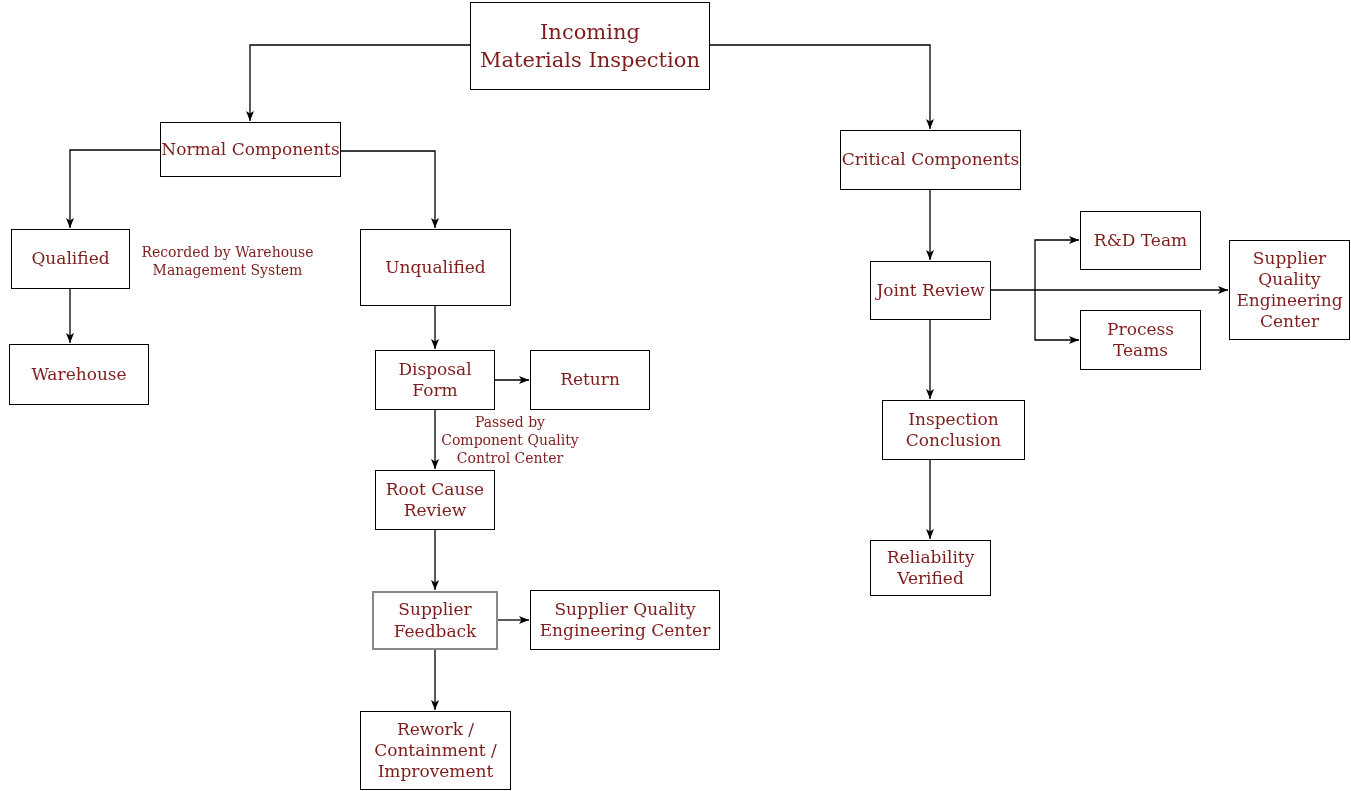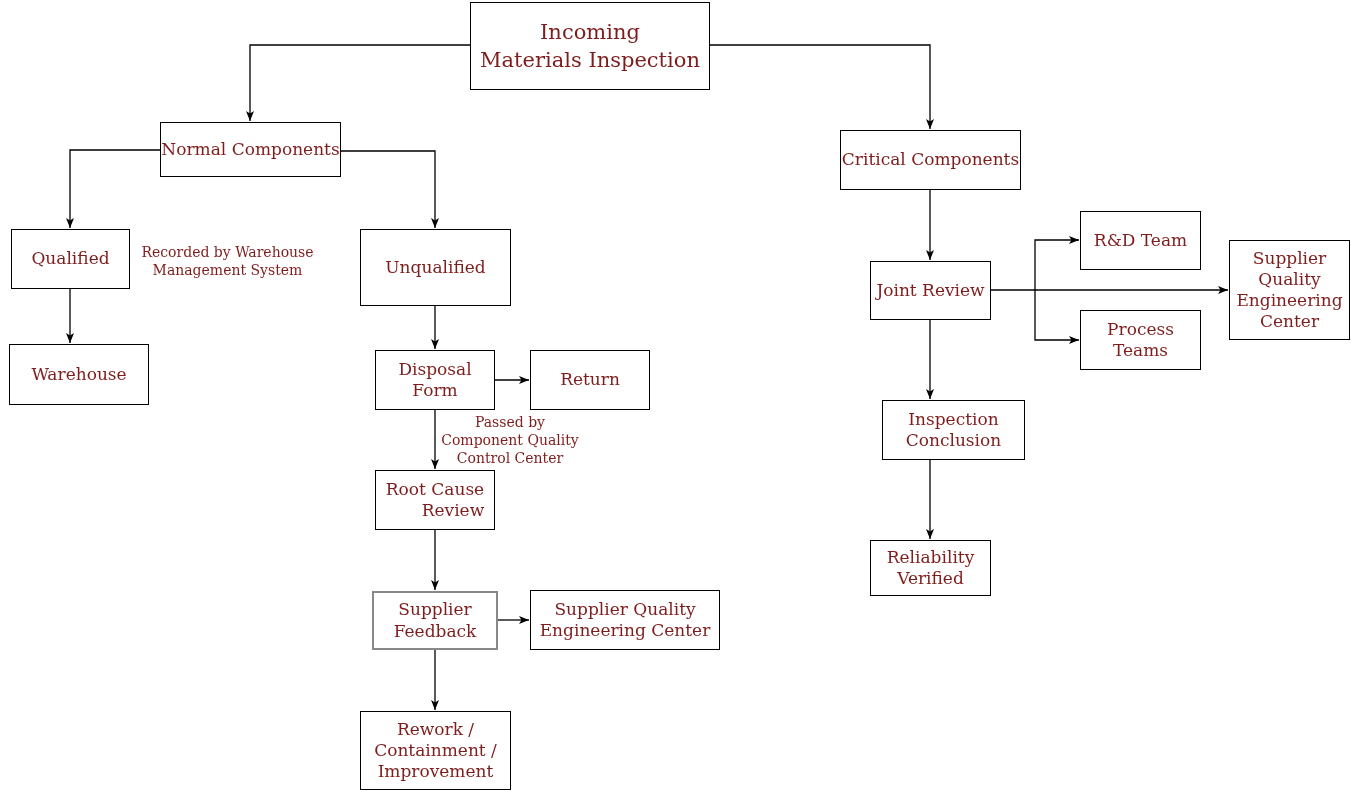--- a/index.html
+++ b/index.html
@@ -80,21 +80,21 @@
     <div class="node node--title" style="left: 470px; top: 2px; width: 240px; height: 88px;">Incoming
 Materials Inspection</div>
     <div class="node" style="left: 160px; top: 122px; width: 181px; height: 55px;">Normal Components</div>
     <div class="node" style="left: 11px; top: 229px; width: 119px; height: 60px;">Qualified</div>
     <div class="node" style="left: 840px; top: 130px; width: 181px; height: 60px;">Critical Components</div>
     <div class="node" style="left: 360px; top: 229px; width: 151px; height: 77px;">Unqualified</div>
     <div class="node" style="left: 9px; top: 344px; width: 140px; height: 61px;">Warehouse</div>
     <div class="node" style="left: 375px; top: 350px; width: 120px; height: 60px;">Disposal
 Form</div>
     <div class="node" style="left: 530px; top: 350px; width: 120px; height: 60px;">Return</div>
-    <div class="node" style="left: 375px; top: 470px; width: 120px; height: 60px; text-align: right;">Root Cause
+    <div class="node" style="left: 375px; top: 470px; width: 120px; height: 60px;">Root Cause
 Review</div>
     <div class="node node--highlight" style="left: 372px; top: 591px; width: 126px; height: 59px;">Supplier
 Feedback</div>
     <div class="node" style="left: 530px; top: 590px; width: 190px; height: 60px;">Supplier Quality
 Engineering Center</div>
     <div class="node" style="left: 360px; top: 711px; width: 151px; height: 79px;">Rework /
 Containment /
 Improvement</div>
     <div class="node" style="left: 870px; top: 261px; width: 121px; height: 59px;">Joint Review</div>
     <div class="node" style="left: 1080px; top: 211px; width: 121px; height: 59px;">R&amp;D Team</div>

